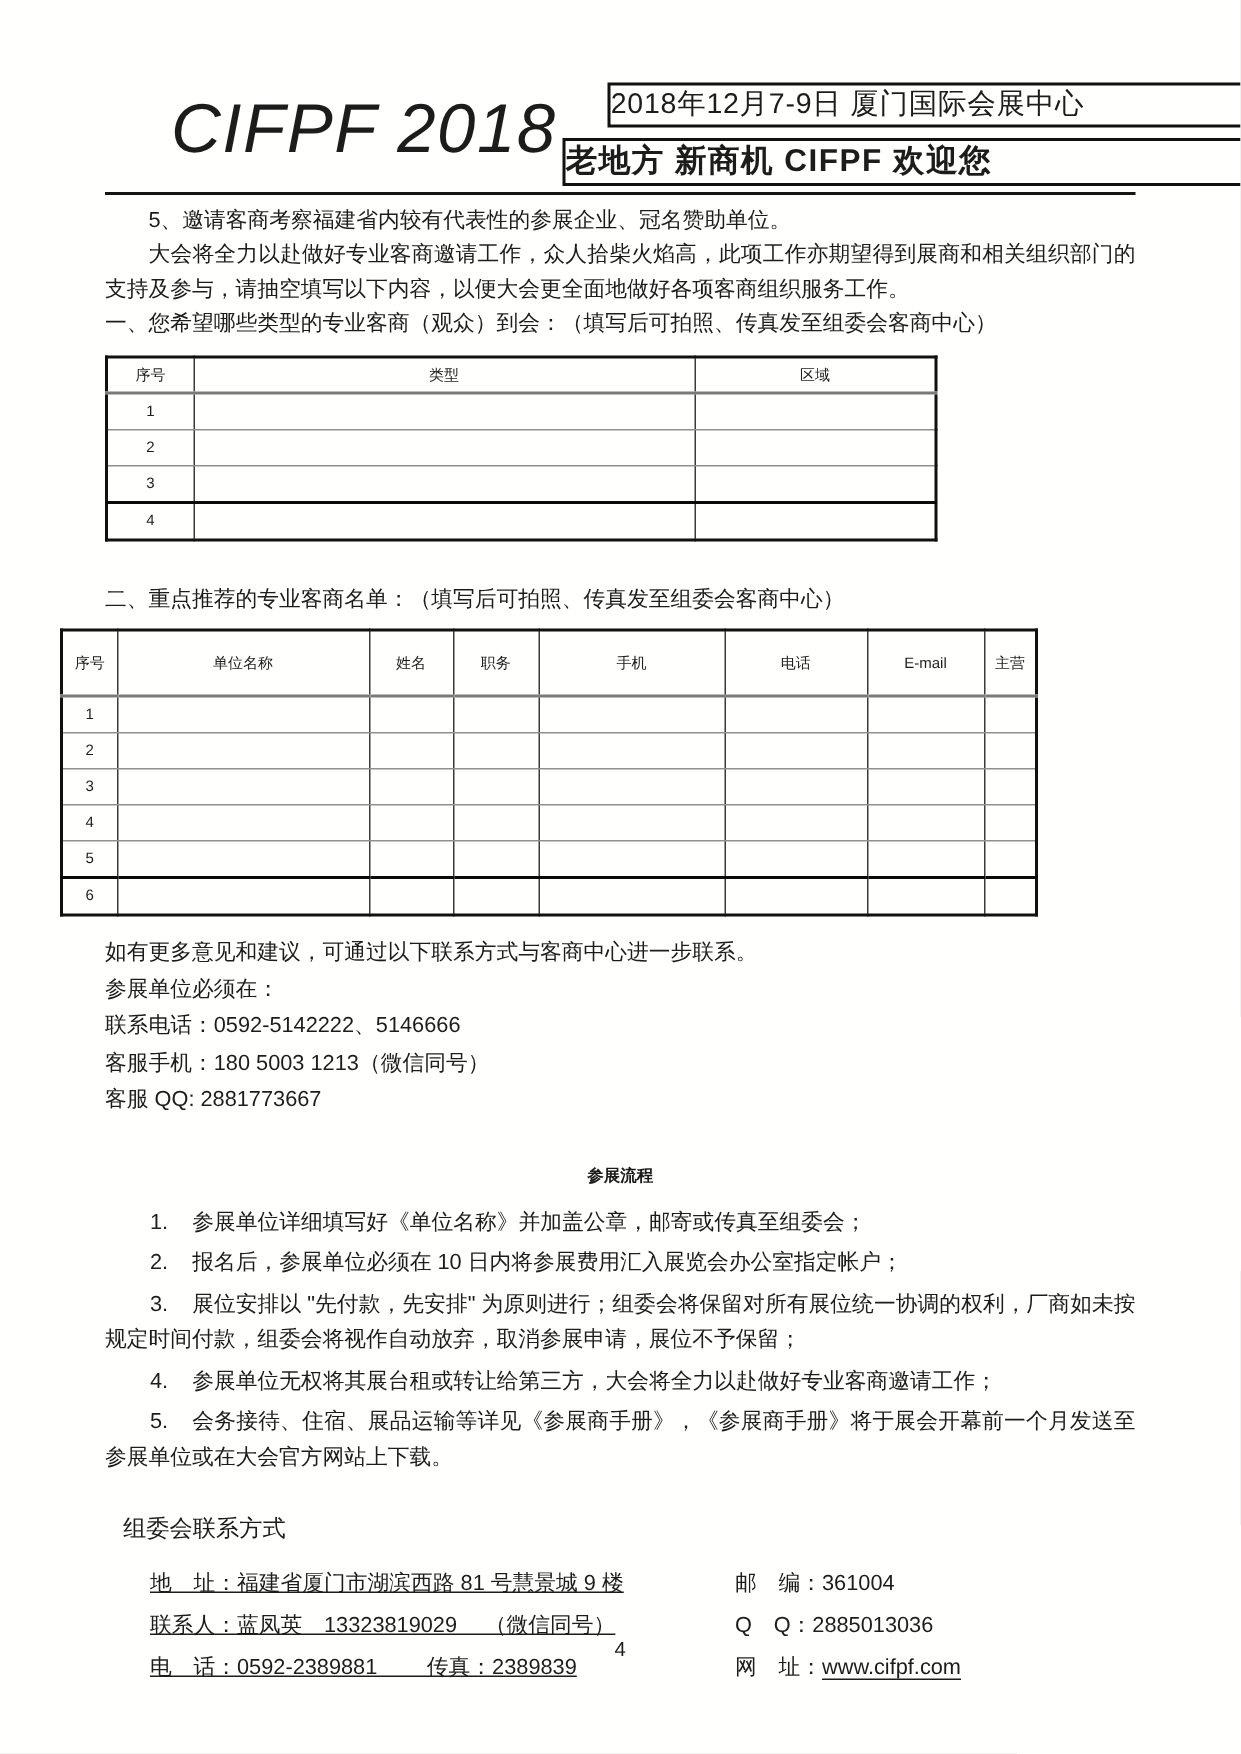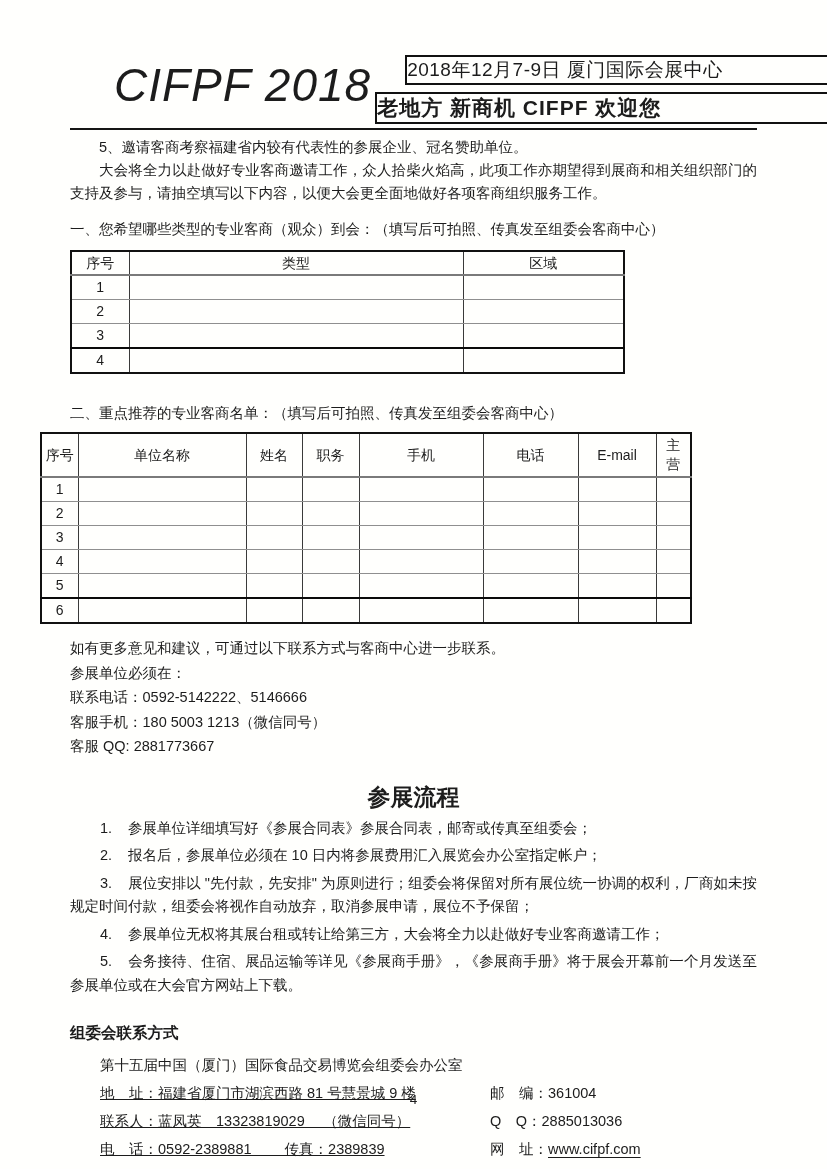--- a/index.html
+++ b/index.html
@@ -21,48 +21,48 @@
   }
   .tagline{margin-left:34px;white-space:nowrap;}
   .tagline .t1{font-size:19px;line-height:26px;font-weight:500;letter-spacing:.5px;}
   .tagline .t2{font-size:21px;line-height:28px;font-weight:bold;letter-spacing:1px;}
   .qr{margin-left:auto;width:42px;height:54px;}
   
   .main{position:absolute;left:70px;top:136px;width:687px;}
   p{margin:0;}
   .ind{text-indent:29px;}
   .just{text-align:justify;}
-  .sec-title{margin-top:13px;}
-  
-  table{border-collapse:collapse;table-layout:fixed;font-size:14px;}
+  .sec-title{}
+  
+  table{border-collapse:collapse;table-layout:fixed;font-size:10px;}
   .t1{margin-top:9px;width:553px;border:2px solid #111;}
   .t2{margin-top:7px;width:650px;margin-left:-30px;border:2px solid #111;}
   th,td{
     border-left:1px solid #3a3a3a;border-right:1px solid #3a3a3a;
     border-top:1.5px solid #8f8f8f;border-bottom:1.5px solid #8f8f8f;
     padding:0 3px;text-align:center;font-weight:normal;
     overflow:hidden;box-sizing:border-box;
   }
   th{border-bottom:2px solid #7a7a7a;word-break:break-all;line-height:19px;}
   .t1 th{height:24px;}
   .t1 td{height:22px;}
   .t2 th{height:44px;}
   .t2 td{height:21px;}
   tr.sep td{border-top:2px solid #0a0a0a;}
   
   .feedback{margin-top:12px;}
   .feedback p{line-height:24.6px;}
   
-  .process-title{margin-top:25px;text-align:center;font-size:23px;font-weight:bold;line-height:26px;}
+  .process-title{margin-top:25px;text-align:center;font-size:11px;font-weight:bold;line-height:26px;}
   .plist{margin-top:7px;}
   .plist p{text-indent:30px;margin:4px 0;text-align:justify;line-height:23.5px;}
   .plist .num{padding-right:16px;}
   
   .committee{margin-top:24px;}
-  .committee h3{margin:0;font-size:15.5px;line-height:24px;font-weight:bold;}
+  .committee h3{margin:12px;font-size:15.5px;line-height:24px;font-weight:normal;}
   .office{margin-top:9px;padding-left:30px;}
   .crow{display:flex;margin-top:4px;line-height:24px;}
   .crow .left{width:420px;padding-left:30px;box-sizing:border-box;flex:none;text-decoration:underline;}
   .url{color:#1c1c1c;text-decoration:underline;text-underline-offset:3px;}
   
   .pageno{position:absolute;left:0;width:100%;bottom:58px;text-align:center;font-size:13.5px;}
 </style>
 </head>
 <body>
 
@@ -232,30 +232,29 @@
       <p>如有更多意见和建议，可通过以下联系方式与客商中心进一步联系。</p>
       <p>参展单位必须在：</p>
       <p>联系电话：0592-5142222、5146666</p>
       <p>客服手机：180 5003 1213（微信同号）</p>
       <p>客服 QQ: 2881773667</p>
     </div>
 
     <p class="process-title">参展流程</p>
 
     <div class="plist">
-      <p><span class="num">1.</span><span>参展单位详细填写好《参展合同表》参展合同表，邮寄或传真至组委会；</span></p>
+      <p><span class="num">1.</span><span>参展单位详细填写好《单位名称》并加盖公章，邮寄或传真至组委会；</span></p>
       <p><span class="num">2.</span><span>报名后，参展单位必须在 10 日内将参展费用汇入展览会办公室指定帐户；</span></p>
       <p><span class="num">3.</span><span>展位安排以 "先付款，先安排" 为原则进行；组委会将保留对所有展位统一协调的权利，厂商如未按规定时间付款，组委会将视作自动放弃，取消参展申请，展位不予保留；</span></p>
       <p><span class="num">4.</span><span>参展单位无权将其展台租或转让给第三方，大会将全力以赴做好专业客商邀请工作；</span></p>
       <p><span class="num">5.</span><span>会务接待、住宿、展品运输等详见《参展商手册》，《参展商手册》将于展会开幕前一个月发送至参展单位或在大会官方网站上下载。</span></p>
     </div>
 
     <div class="committee">
       <h3>组委会联系方式</h3>
-      <p class="office">第十五届中国（厦门）国际食品交易博览会组委会办公室</p>
       <div class="crow">
         <span class="left">地　址：福建省厦门市湖滨西路 81 号慧景城 9 楼</span>
         <span class="right">邮　编：361004</span>
       </div>
       <div class="crow">
         <span class="left">联系人：蓝凤英　13323819029 　（微信同号）</span>
         <span class="right">Q　Q：2885013036</span>
       </div>
       <div class="crow">
         <span class="left">电　话：0592-2389881 　　传真：2389839</span>

